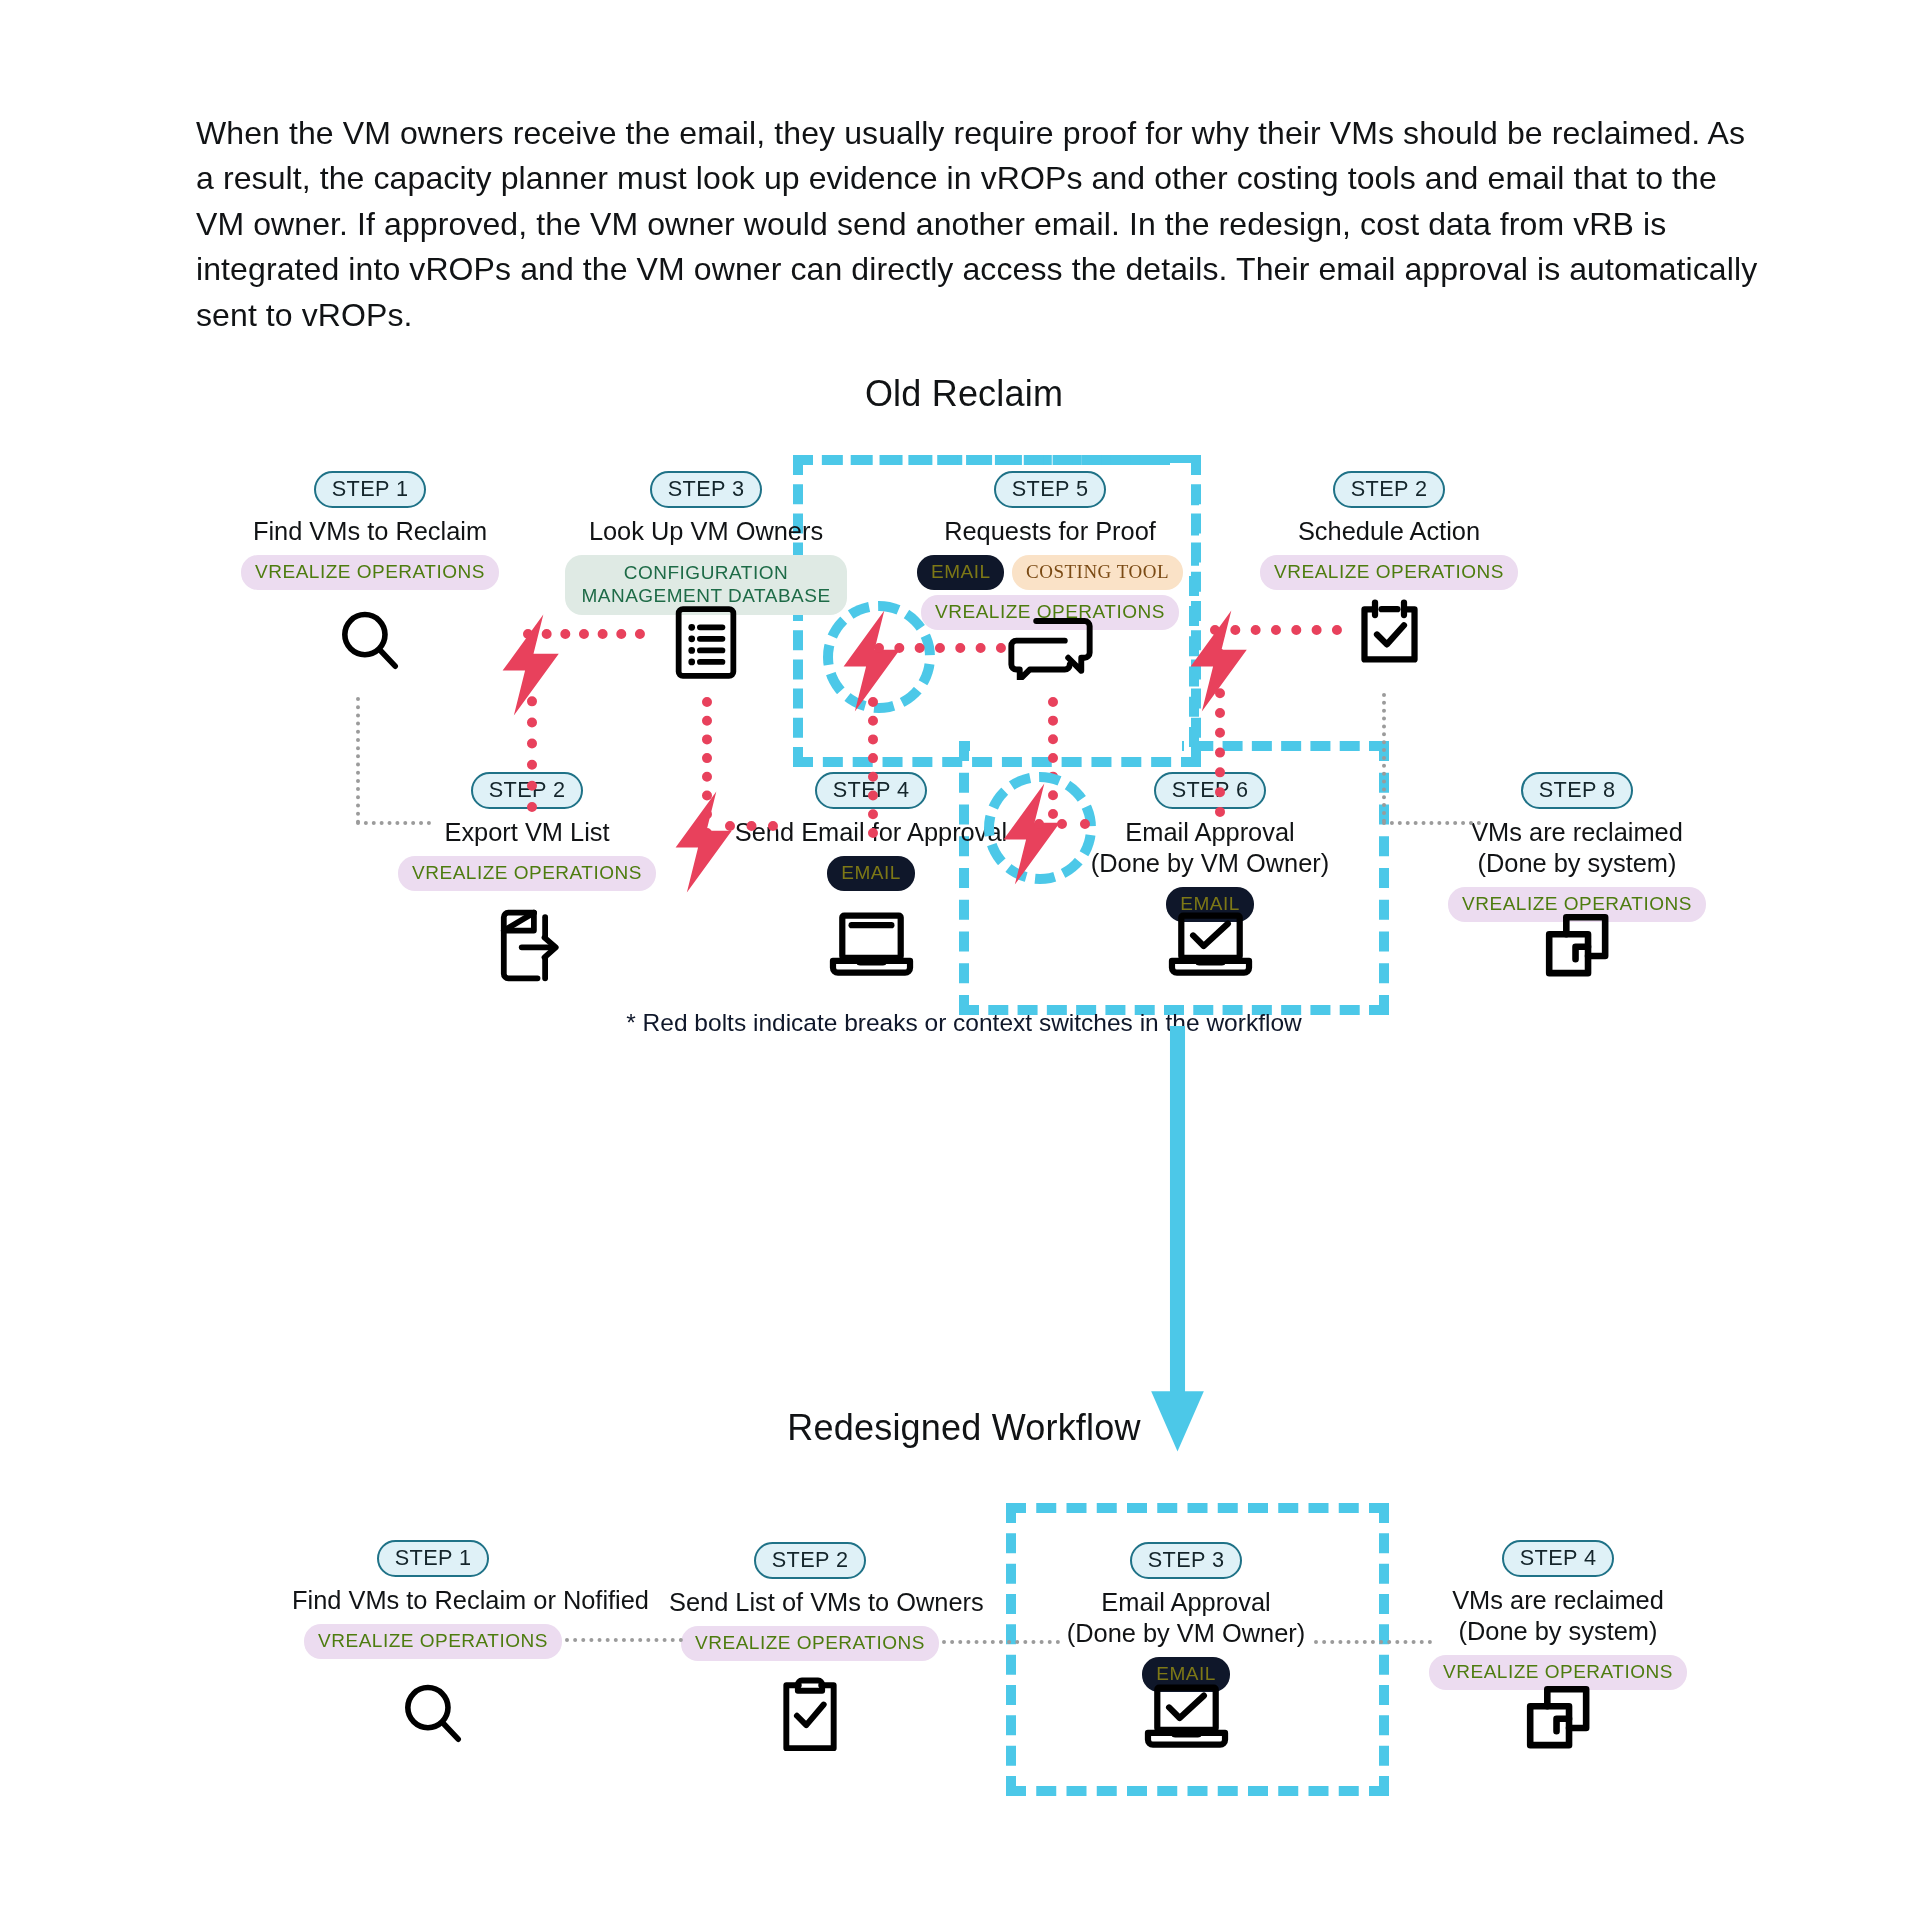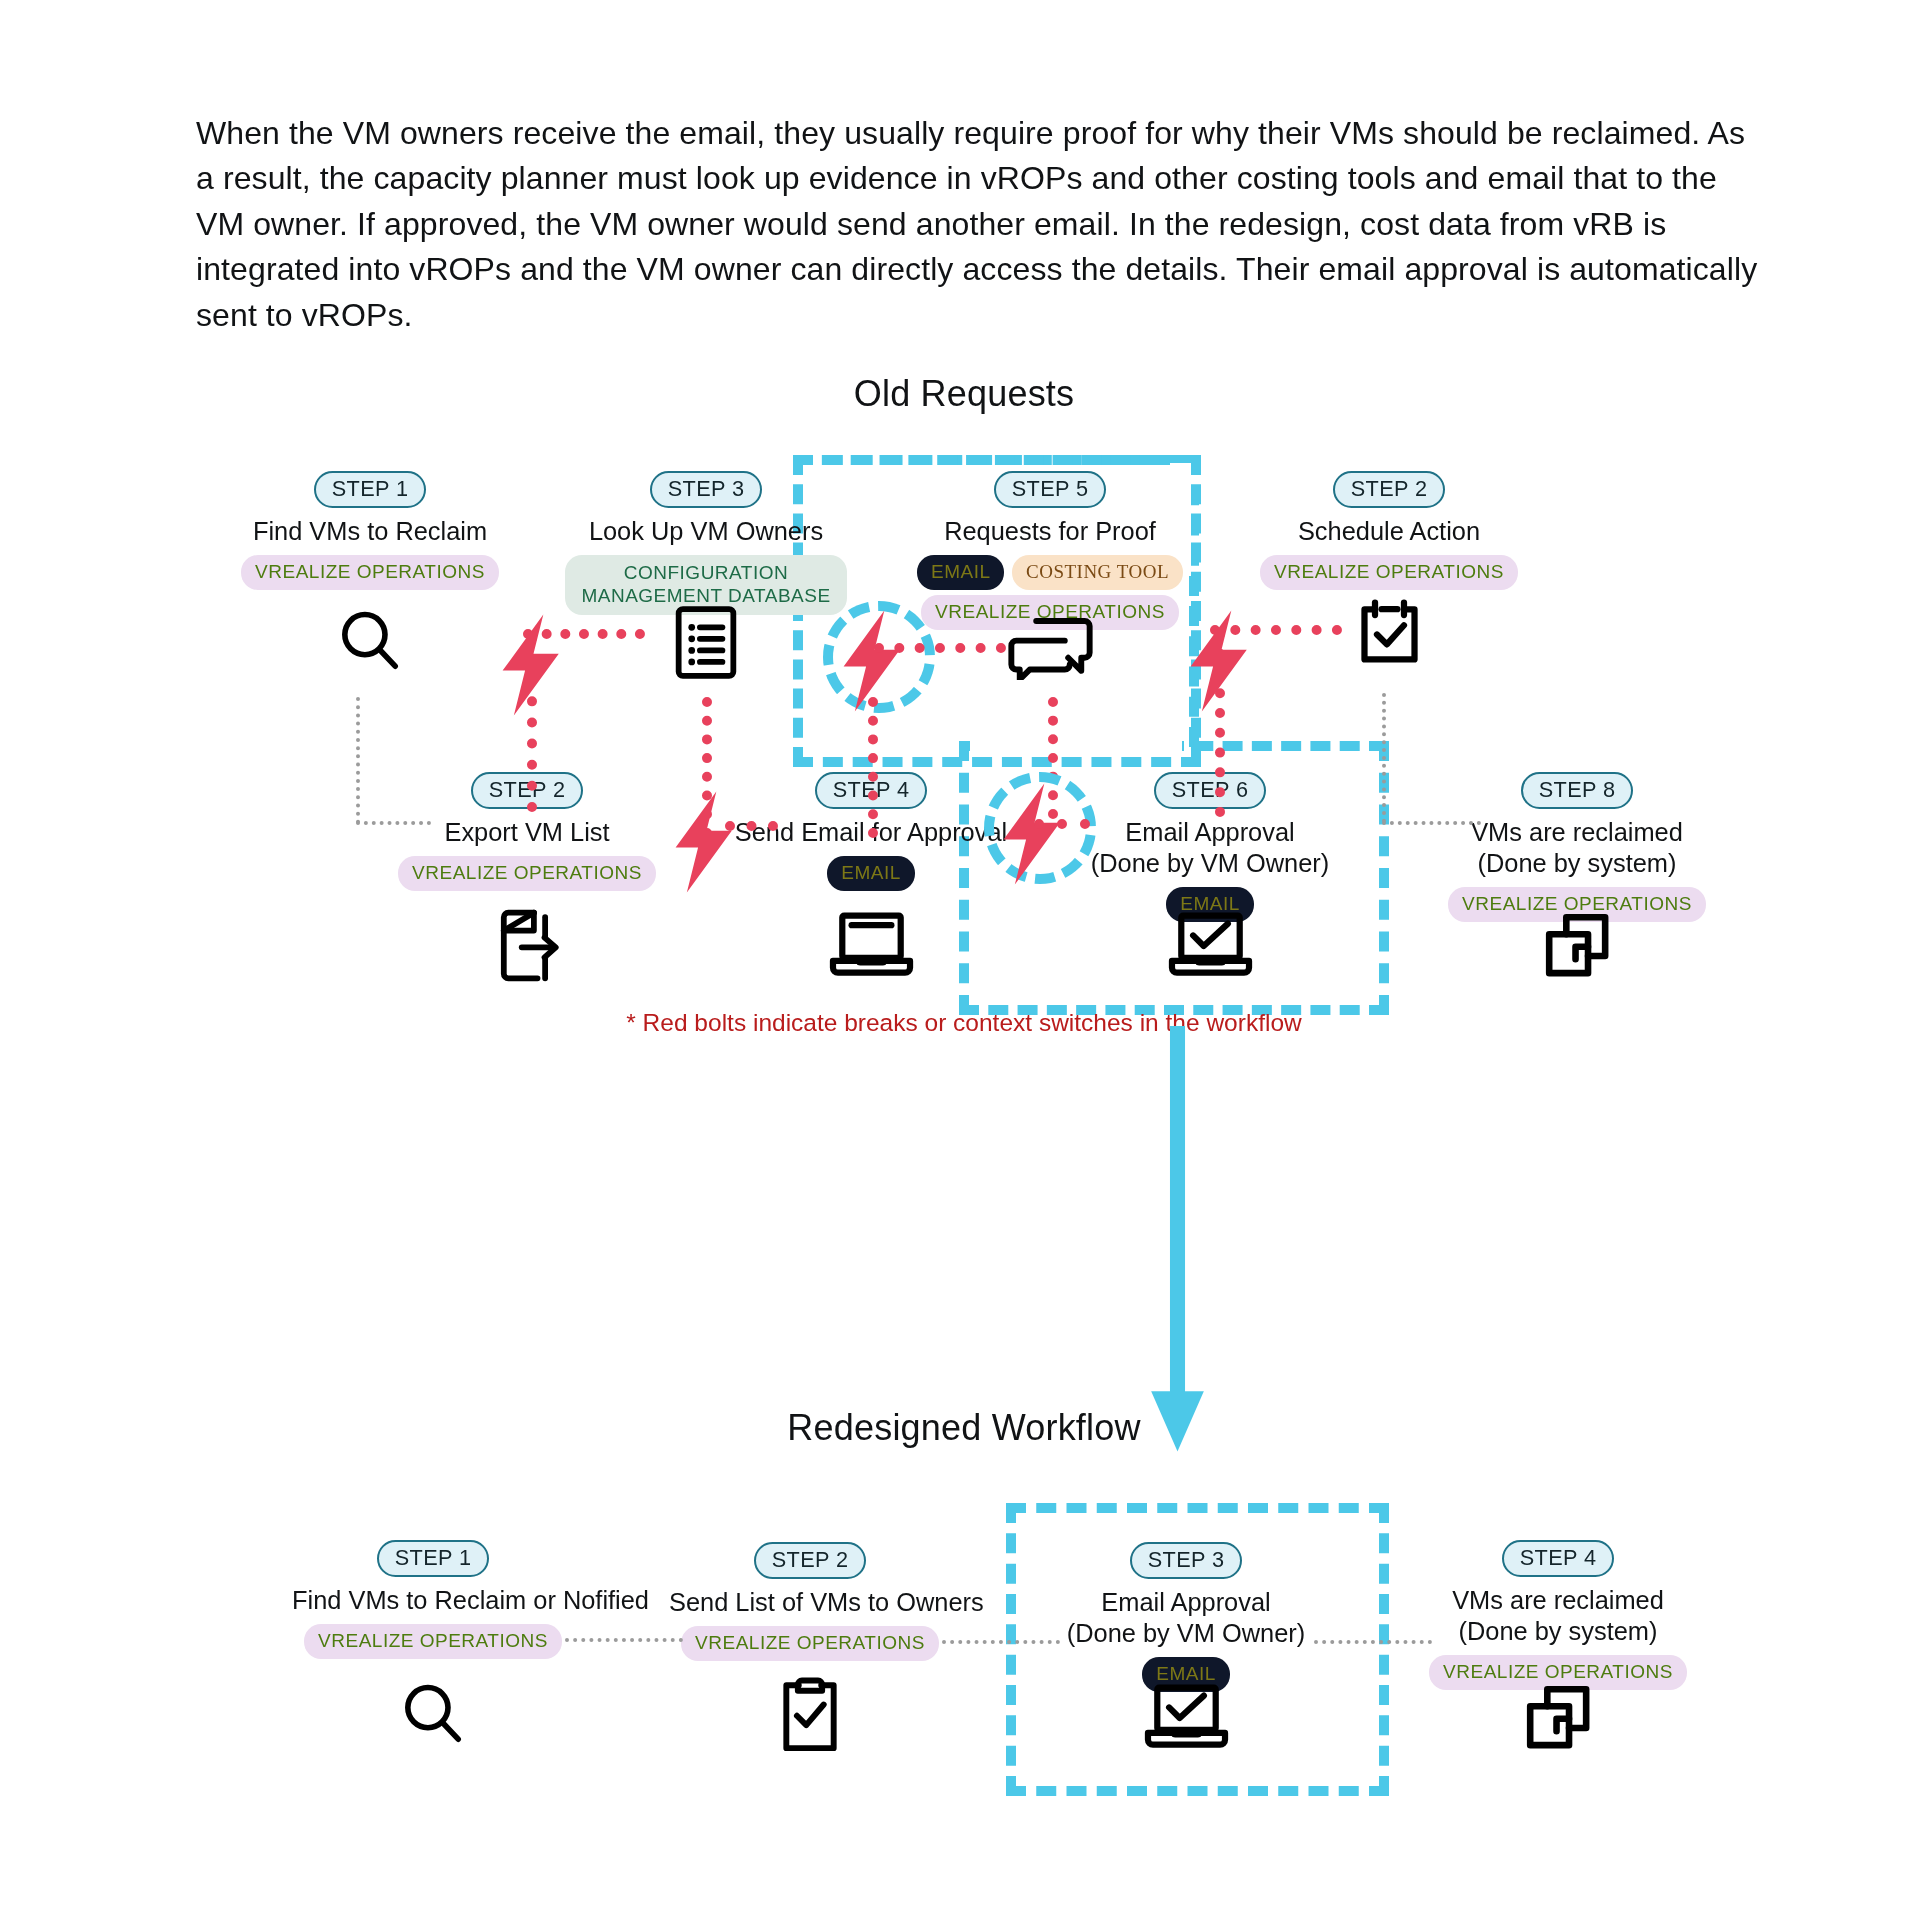--- a/index.html
+++ b/index.html
@@ -11,21 +11,21 @@
          font-size:32px;line-height:1.42;color:#111315;letter-spacing:0.1px;}
 
   
   .section-title{position:absolute;font-size:36px;font-weight:400;color:#111315;
                  letter-spacing:0.2px;white-space:nowrap;}
   #title-old{left:0;top:373px;width:1928px;text-align:center;}
   #title-new{left:0;top:1407px;width:1928px;text-align:center;}
 
   
   #footnote{position:absolute;left:0;top:1009px;width:1928px;text-align:center;
-            font-size:24.5px;color:#b91c1c;}
+            font-size:24.5px;color:#0f172a;}
 
   
   .node{position:absolute;width:282px;text-align:center;}
   .step-badge{display:inline-block;border:2.8px solid #1f7287;background:#dff1f7;
               border-radius:22.6px;padding:2.8px 16px 4.7px;font-size:21.7px;color:#14252b;
               letter-spacing:0.4px;line-height:1.18;}
   .node-title{margin-top:7.5px;font-size:25.4px;line-height:1.22;color:#111315;
               white-space:nowrap;}
   .node-title.wrap{white-space:normal;}
   .tagrow{margin-top:8.5px;display:flex;justify-content:center;gap:7.5px;flex-wrap:wrap;}
@@ -57,21 +57,21 @@
   .white-mask{position:absolute;background:#ffffff;}
 
   
   #bigarrow{position:absolute;left:1121px;top:1026px;}
 </style>
 </head>
 <body>
 
 <div id="intro">When the VM owners receive the email, they usually require proof for why their VMs should be reclaimed. As a result, the capacity planner must look up evidence in vROPs and other costing tools and email that to the VM owner. If approved, the VM owner would send another email. In the redesign, cost data from vRB is integrated into vROPs and the VM owner can directly access the details. Their email approval is automatically sent to vROPs.</div>
 
-<div class="section-title" id="title-old">Old Requests</div>
+<div class="section-title" id="title-old">Old Reclaim</div>
 
 <div class="cyanbox" style="left:793px;top:455px;width:388px;height:292px;"></div>
 
 <div class="cyanbox" style="left:1170px;top:455px;width:19px;height:292px;border-left:none;border-right:10.4px dashed #4cc8e8;border-top:none;border-bottom:none;"></div>
 <div class="cyan-seg" style="left:793px;top:455px;width:395px;"></div>
 
 <div class="cyanbox" style="left:959px;top:741px;width:410px;height:254px;"></div>
 
 <div class="white-mask" style="left:970px;top:733px;width:212px;height:21px;"></div>
 <div class="white-mask" style="left:1170px;top:463px;width:21px;height:113px;"></div>

